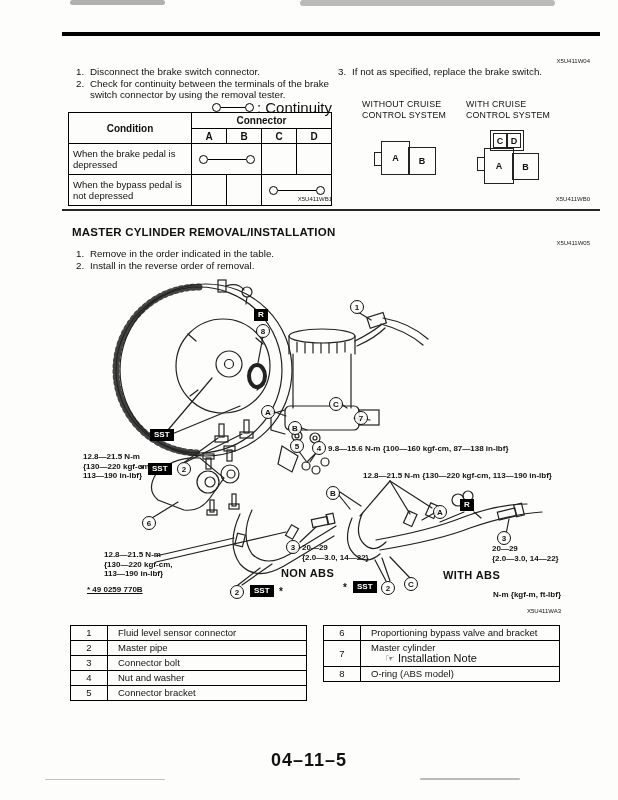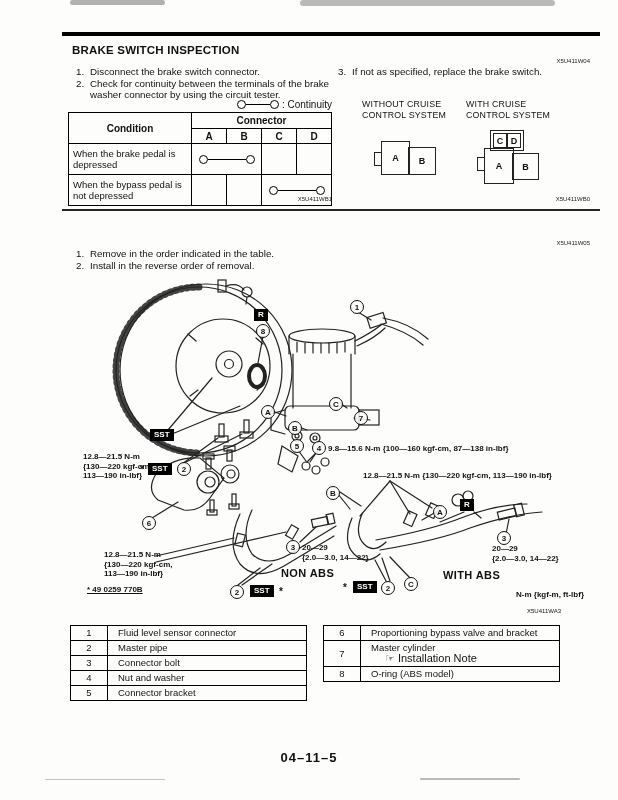--- a/index.html
+++ b/index.html
@@ -13,21 +13,21 @@
   .title-rule{position:absolute;top:32px;left:62px;width:538px;height:4px;background:#000;}
   .section-rule{position:absolute;left:62px;width:538px;height:2px;background:#000;opacity:.85;}
   .sec-heading{position:absolute;font-size:11.5px;font-weight:bold;letter-spacing:.2px;}
   .fig-code{position:absolute;font-size:6px;color:#222;text-align:right;}
   
   .steps{position:absolute;font-size:9.8px;line-height:11.5px;}
   .step{display:flex;}
   .step .n{width:14px;flex:none;}
   .step .t{flex:1;}
   
-  .legend{position:absolute;top:99px;left:68px;width:264px;text-align:right;font-size:10px;
+  .legend{position:absolute;top:99px;left:68px;width:264px;text-align:right;font-size:15px;
           display:flex;justify-content:flex-end;align-items:center;gap:3px;}
   .cont{display:inline-flex;align-items:center;}
   .cont .c{display:block;width:7px;height:7px;border:1.2px solid #000;border-radius:50%;}
   .cont .l{display:block;height:0;border-top:1.4px solid #000;}
   .cont.wide .l{width:38px;} .cont.narrow .l{width:24px;}
   table.bs{position:absolute;top:112px;left:68px;width:264px;border-collapse:collapse;
            border:1.5px solid #000;table-layout:fixed;}
   table.bs th,table.bs td{border:1px solid #000;padding:0;}
   table.bs .cond-h{width:122px;font-size:10px;font-weight:bold;}
   table.bs .term-h{font-size:10px;font-weight:bold;height:15px;}
@@ -52,45 +52,44 @@
           background:rgba(253,253,251,.88);}
   .dg-star{position:absolute;font-size:10px;font-weight:700;}
   
   table.parts{position:absolute;border-collapse:collapse;border:1.4px solid #000;width:237px;table-layout:fixed;}
   table.parts td{border:1px solid #000;font-size:9.5px;padding:1px 0 2px;line-height:11px;}
   table.parts .num{width:36px;text-align:center;}
   table.parts .desc{padding-left:10px;}
   .note-line{padding-left:14px;font-size:11px;}
   
   .page-num{position:absolute;top:750px;left:0;width:100%;text-align:center;
-            font-size:13px;font-weight:bold;letter-spacing:1px;}
+            font-size:18px;font-weight:bold;letter-spacing:1px;}
 </style>
 </head>
 <body>
 
 <div class="page">
 
   <div class="art" style="left:70px;top:0;width:95px;height:5px;"></div>
   <div class="art" style="left:300px;top:0;width:255px;height:6px;opacity:.4;"></div>
   <div class="art" style="left:45px;top:779px;width:120px;height:1px;opacity:.35;"></div>
   <div class="art" style="left:420px;top:778px;width:100px;height:1.5px;opacity:.4;"></div>
 
   <div class="title-rule"></div>
 
-  <div class="sec-heading" style="top:44px;left:72px;">BRAKE SWITCH INSPECTION</div>
   <div class="fig-code" style="top:58px;left:480px;width:110px;">X5U411W04</div>
 
   <div class="steps" style="top:66px;left:76px;width:262px;">
     <div class="step">
       <span class="n">1.</span>
       <span class="t">Disconnect the brake switch connector.</span>
     </div>
     <div class="step">
       <span class="n">2.</span>
-      <span class="t">Check for continuity between the terminals of the brake washer connector by using the circuit tester.</span>
+      <span class="t">Check for continuity between the terminals of the brake switch connector by using the removal tester.</span>
     </div>
   </div>
   <div class="steps" style="top:66px;left:338px;width:268px;">
     <div class="step">
       <span class="n">3.</span>
       <span class="t">If not as specified, replace the brake switch.</span>
     </div>
   </div>
 
   <div class="legend">
@@ -154,20 +153,21 @@
   <div class="conn-box" style="left:490px;top:130px;width:32px;height:19px;font-size:0;"></div>
   <div class="conn-box" style="left:493px;top:133px;width:12px;height:13px;">C</div>
   <div class="conn-box" style="left:507px;top:133px;width:12px;height:13px;">D</div>
   <div class="conn-tab" style="left:477px;top:157px;width:6px;height:12px;"></div>
   <div class="conn-box" style="left:484px;top:148px;width:28px;height:34px;">A</div>
   <div class="conn-box" style="left:512px;top:153px;width:25px;height:25px;">B</div>
   <div class="fig-code" style="top:196px;left:500px;width:90px;">X5U411WB0</div>
 
   <div class="section-rule" style="top:209px;"></div>
 
+  <div class="sec-heading" style="top:226px;left:72px;">MASTER CYLINDER REMOVAL/INSTALLATION</div>
   <div class="fig-code" style="top:240px;left:480px;width:110px;">X5U411W05</div>
 
   <div class="steps" style="top:248px;left:76px;width:280px;">
     <div class="step">
       <span class="n">1.</span>
       <span class="t">Remove in the order indicated in the table.</span>
     </div>
     <div class="step">
       <span class="n">2.</span>
       <span class="t">Install in the reverse order of removal.</span>
@@ -301,21 +301,21 @@
       <div class="dg-text" style="left: 44px; top: 272px;">12.8—21.5 N-m
 {130—220 kgf-cm,
 113—190 in-lbf}</div>
       <div class="dg-text" style="left: 242px; top: 265px;">20—29
 {2.0—3.0, 14—22}</div>
       <div class="dg-text" style="left: 432px; top: 266px;">20—29
 {2.0—3.0, 14—22}</div>
       <div class="dg-text big" style="left: 221px; top: 291px;">NON ABS</div>
       <div class="dg-text big" style="left: 383px; top: 293px;">WITH ABS</div>
       <div class="dg-text" style="left: 27px; top: 307px; text-decoration: underline;">* 49 0259 770B</div>
-      <div class="dg-text" style="left: 456px; top: 312px;">N-m {kgf-m, ft-lbf}</div>
+      <div class="dg-text" style="left: 433px; top: 312px;">N-m {kgf-m, ft-lbf}</div>
       <div class="dg-text code" style="left: 467px; top: 329px;">X5U411WA3</div>
       <div class="dg-box" style="left: 194px; top: 31px;">R</div>
       <div class="dg-box" style="left: 90px; top: 151px;">SST</div>
       <div class="dg-box" style="left: 88px; top: 185px;">SST</div>
       <div class="dg-box" style="left: 190px; top: 307px;">SST</div>
       <div class="dg-box" style="left: 293px; top: 303px;">SST</div>
       <div class="dg-box" style="left: 400px; top: 221px;">R</div>
       <div class="dg-num" style="left: 290px; top: 22px;">1</div>
       <div class="dg-num" style="left: 196px; top: 46px;">8</div>
       <div class="dg-num" style="left: 117px; top: 184px;">2</div>

